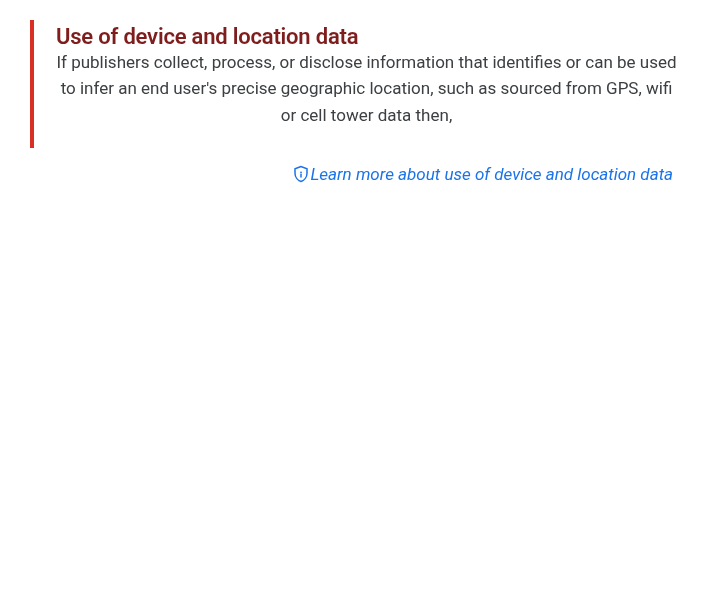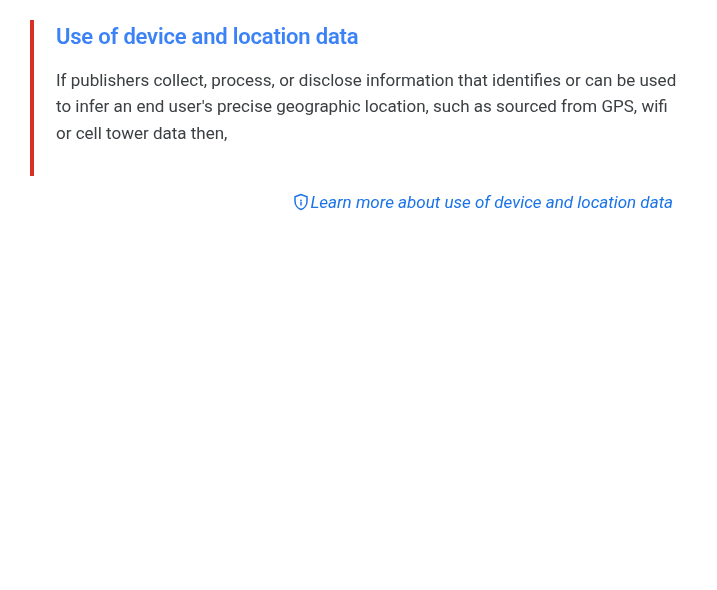--- a/index.html
+++ b/index.html
@@ -16,29 +16,29 @@
   }
   .content-block {
     border-left: 4px solid #d93025;
     padding-left: 22px;
     padding-top: 4px;
     padding-bottom: 2px;
   }
   .heading {
     font-size: 22px;
     font-weight: 600;
-    color: #3b82f6;
-    margin-bottom: 18px;
+    color: #7f1d1d;
     letter-spacing: -0.2px;
   }
   .intro-para {
     font-size: 17px;
     line-height: 1.55;
     color: #3c4043;
-    margin-bottom: 28px;
+    margin-bottom: 18px;
+    text-align: center;
   }
   .lead-in {
     font-size: 17px;
     line-height: 1.55;
     color: #3c4043;
     margin-bottom: 18px;
   }
   ul.req-list {
     list-style: none;
     padding-left: 6px;

